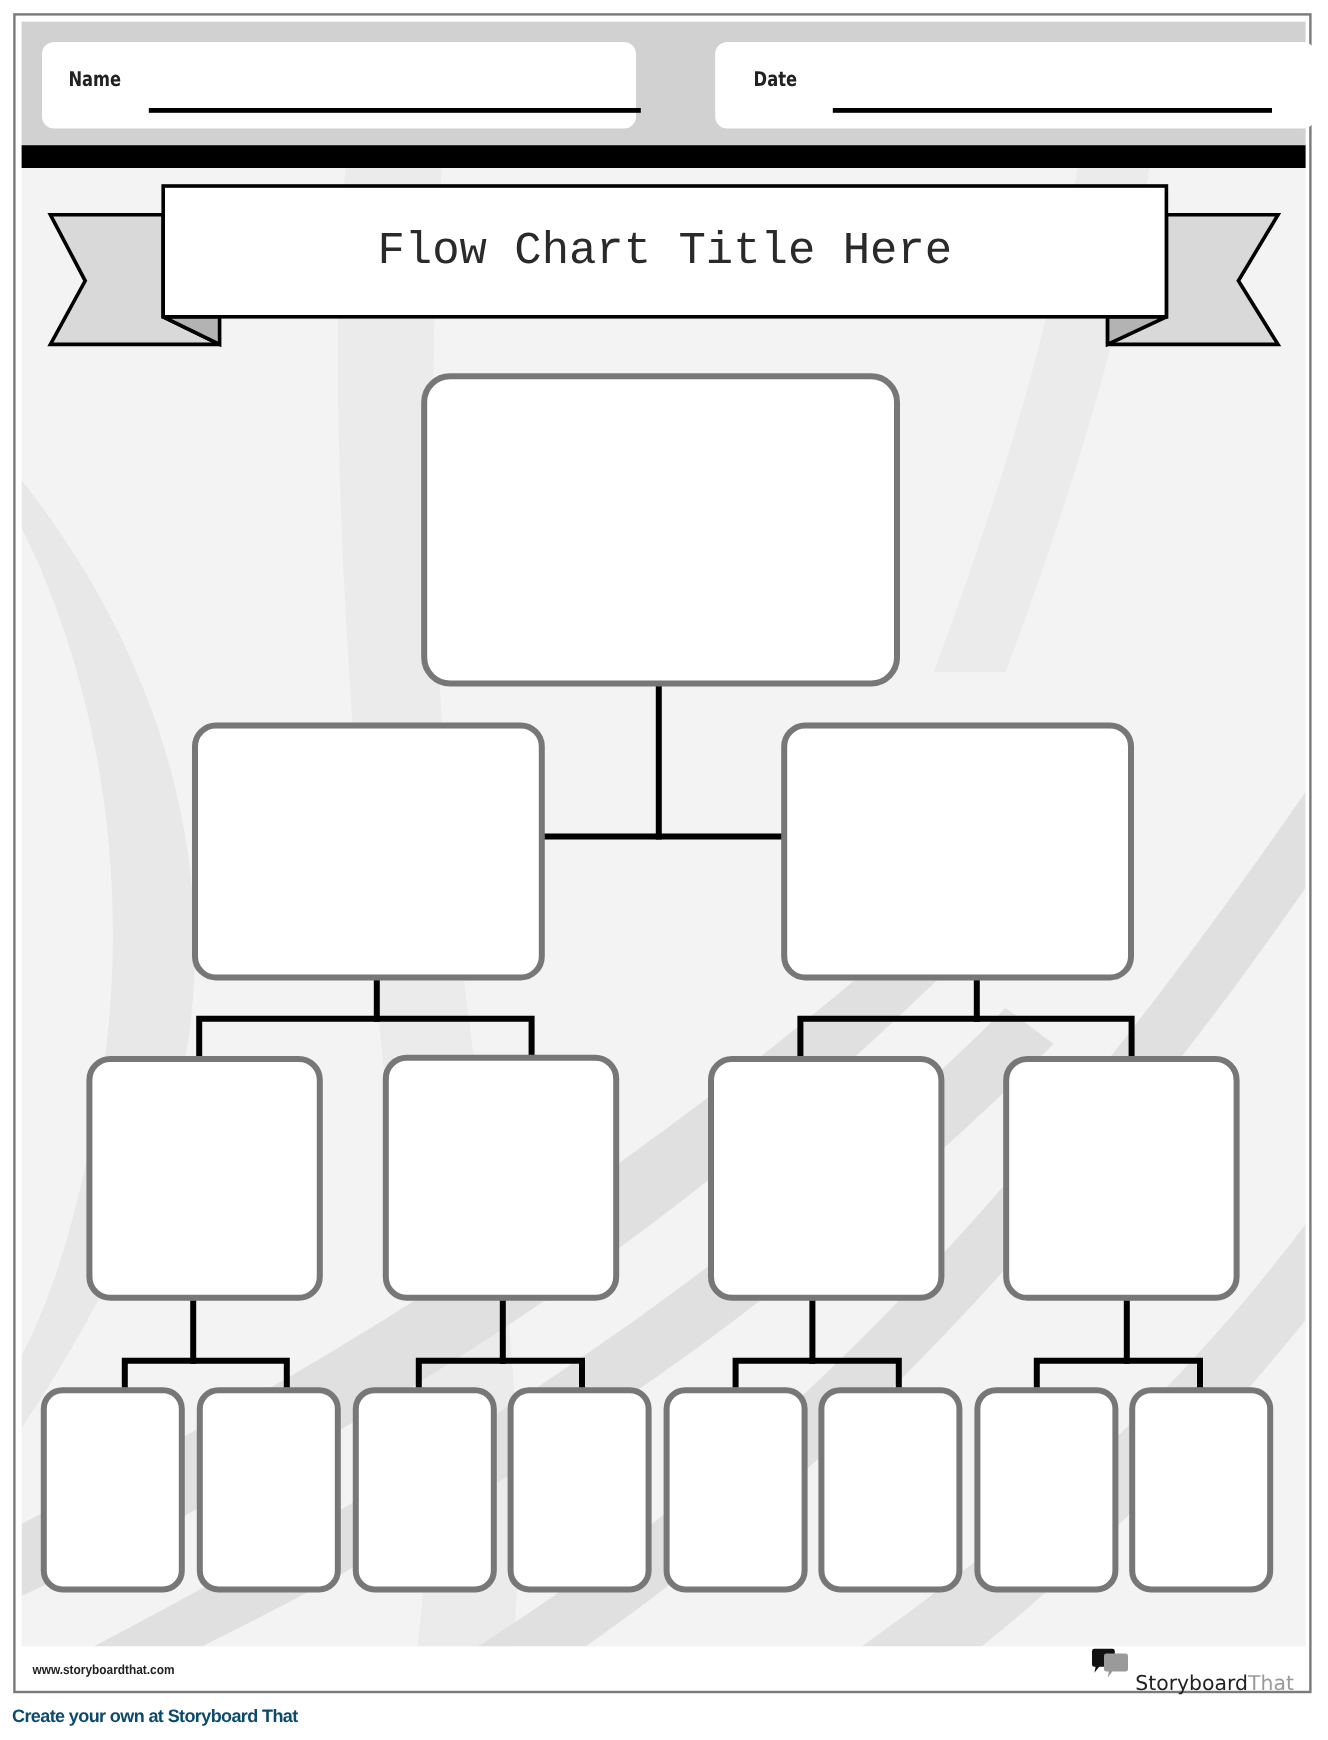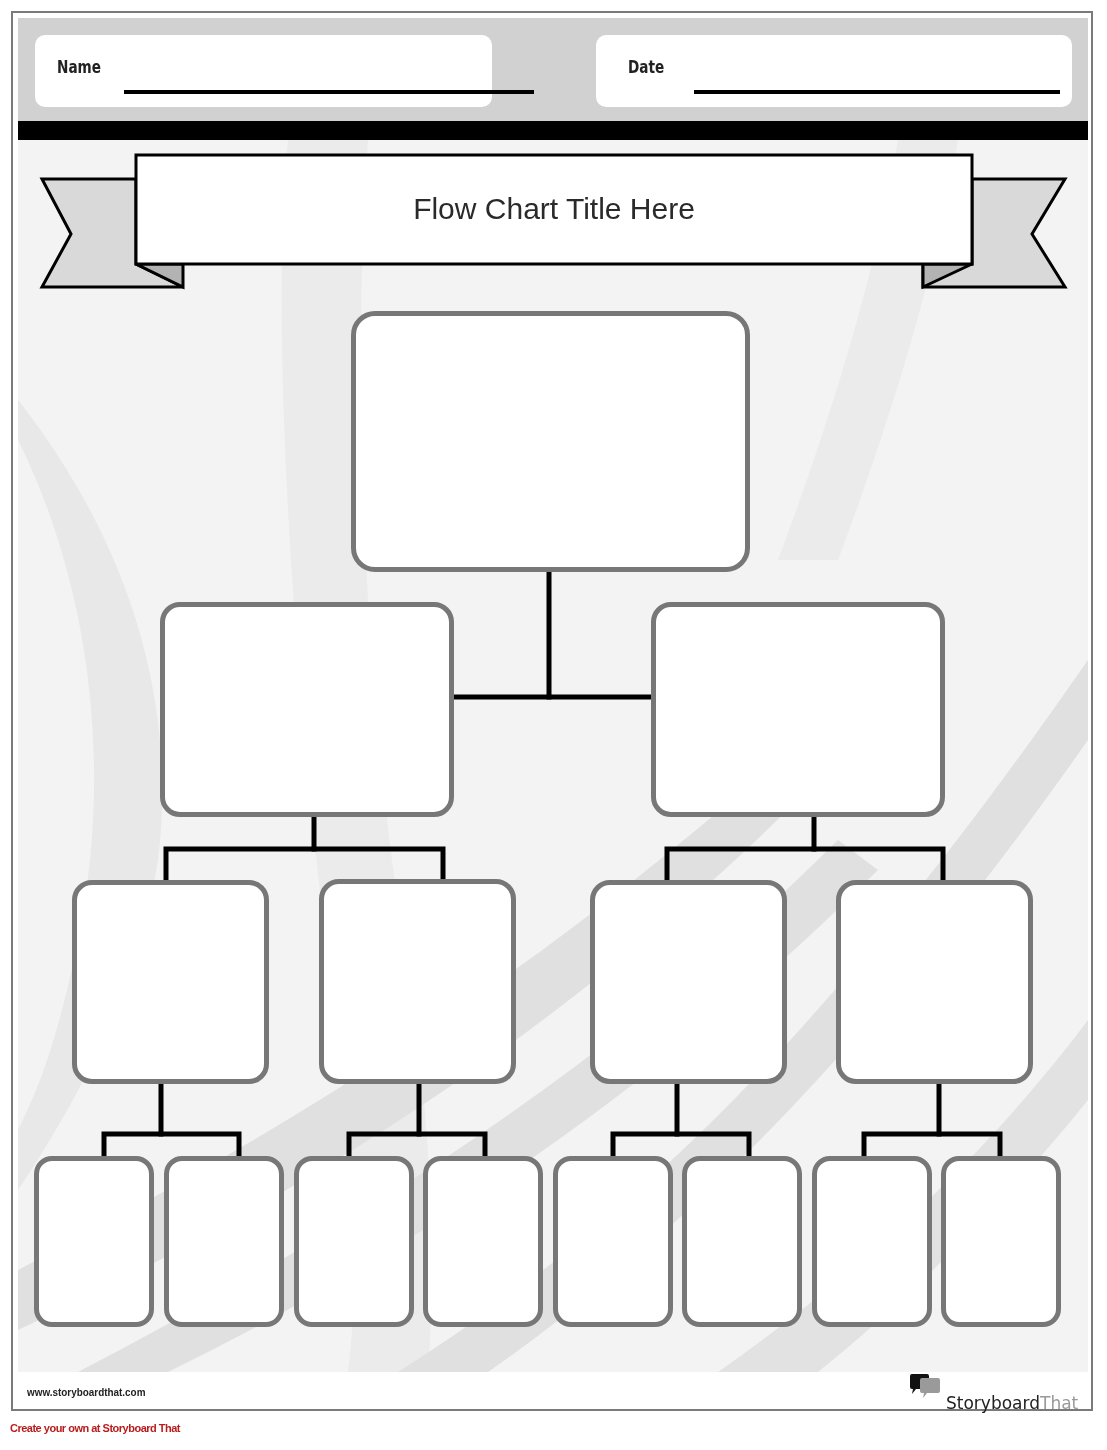--- a/index.html
+++ b/index.html
@@ -5,39 +5,39 @@
     html, body { margin: 0; padding: 0; background: #ffffff; }
     body { width: 1107px; height: 1450px; position: relative; overflow: hidden; font-family: "Liberation Sans", sans-serif; }
     .sheet { position: absolute; left: 11px; top: 11px; width: 1082px; height: 1400px; border: 2px solid #7a7a7a; box-sizing: border-box; background: #ffffff; }
     .header-band { position: absolute; left: 18px; top: 18px; width: 1070px; height: 103px; background: #d1d1d1; }
     .black-bar { position: absolute; left: 18px; top: 121px; width: 1070px; height: 19px; background: #000; }
     .field-card { position: absolute; top: 35px; height: 72px; background: #fff; border-radius: 10px; }
     .field-label { position: absolute; top: 22px; font-family: "DejaVu Sans", sans-serif; font-weight: bold; font-size: 17px; color: #222; transform: scaleX(0.8); transform-origin: left center; letter-spacing: 0px; }
     .field-line { position: absolute; top: 55px; height: 4px; background: #000; }
     .content-bg { position: absolute; left: 18px; top: 140px; width: 1070px; height: 1232px; background: #f3f3f3; overflow: hidden; }
     svg.chart { position: absolute; left: 0; top: 0; }
-    .title-text { position: absolute; left: 136px; top: 155px; width: 836px; height: 108px; display: flex; align-items: center; justify-content: center; font-family: Liberation Sans, sans-serif; font-size: 30px; color: #2a2a2a; }
+    .title-text { position: absolute; left: 136px; top: 155px; width: 836px; height: 108px; display: flex; align-items: center; justify-content: center; font-family: Liberation Mono, monospace; font-size: 38px; color: #2a2a2a; }
     .footer-url { position: absolute; left: 27px; top: 1386px; font-size: 11px; font-weight: bold; color: #222; font-family: "Liberation Sans", sans-serif; transform: scaleX(0.9); transform-origin: left center; }
     .logo { position: absolute; left: 908px; top: 1373px; height: 26px; display: flex; align-items: center; }
     .logo-text { font-family: "DejaVu Sans", sans-serif; font-size: 17px; color: #222; margin-left: 4px; margin-top: 33px; }
     .logo-text .light { color: #9a9a9a; }
-    .credit { position: absolute; left: 10px; top: 1422px; font-size: 11px; font-weight: bold; color: #b91c1c; font-family: "Liberation Sans", sans-serif; letter-spacing: -0.5px; }
+    .credit { position: absolute; left: 10px; top: 1422px; font-size: 15px; font-weight: bold; color: #0c4a6e; font-family: "Liberation Sans", sans-serif; letter-spacing: -0.5px; }
     .box { position: absolute; background: #fff; border: 5px solid #777777; border-radius: 20px; box-sizing: border-box; }
   </style>
 </head>
 <body>
 
 <div class="sheet"></div>
 
 <div class="header-band"></div>
-<div class="field-card" style="left:35px; width:457px;">
+<div class="field-card" style="left:35px; width:495px;">
   <span class="field-label" style="left:22px;">Name</span>
   <div class="field-line" style="left:89px; width:410px;"></div>
 </div>
-<div class="field-card" style="left:596px; width:476px;">
+<div class="field-card" style="left:596px; width:476px;padding-left:24px;">
   <span class="field-label" style="left:32px;">Date</span>
   <div class="field-line" style="left:98px; width:366px;"></div>
 </div>
 <div class="black-bar"></div>
 
 <div class="content-bg">
   <svg width="1070" height="1232" viewBox="0 0 1070 1232">
     <path d="M270,0 C250,200 280,600 320,900 C340,1050 340,1150 330,1232 L410,1232 C420,1100 410,950 385,800 C355,600 330,300 350,0 Z" fill="#ebebeb"></path>
     <path d="M880,0 C860,120 820,260 760,420 L820,420 C880,260 920,120 940,0 Z" fill="#ebebeb"></path>
     <path d="M0,300 C60,420 100,600 60,800 C40,900 20,950 0,990 L0,1050 C60,960 120,850 140,720 C160,560 110,400 0,260 Z" fill="#e8e8e8"></path>

